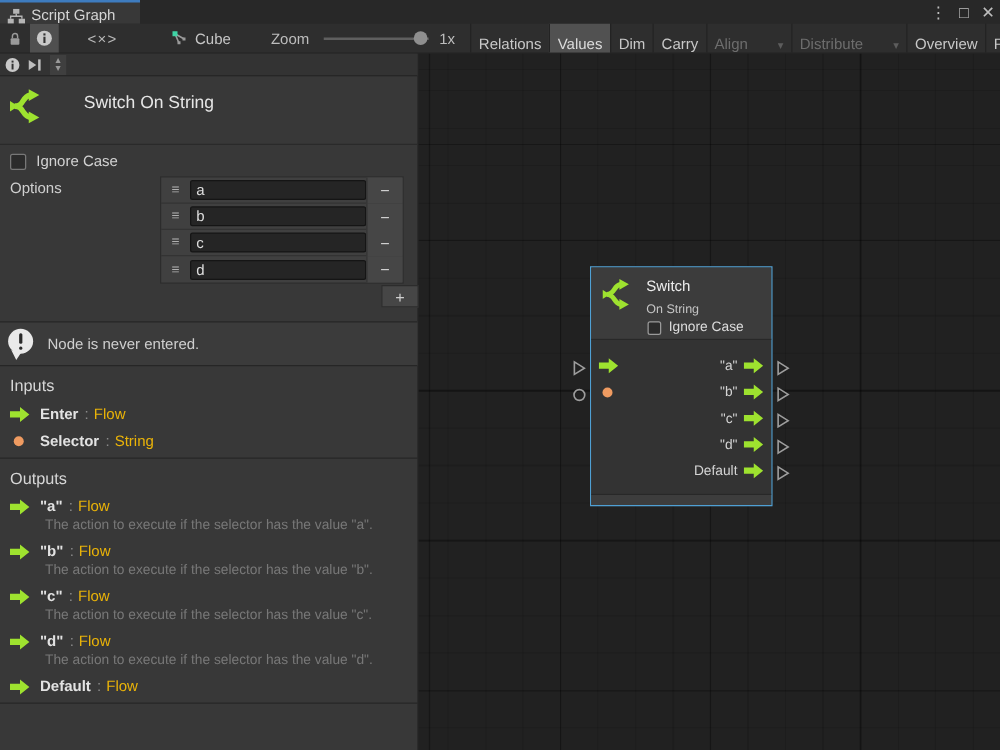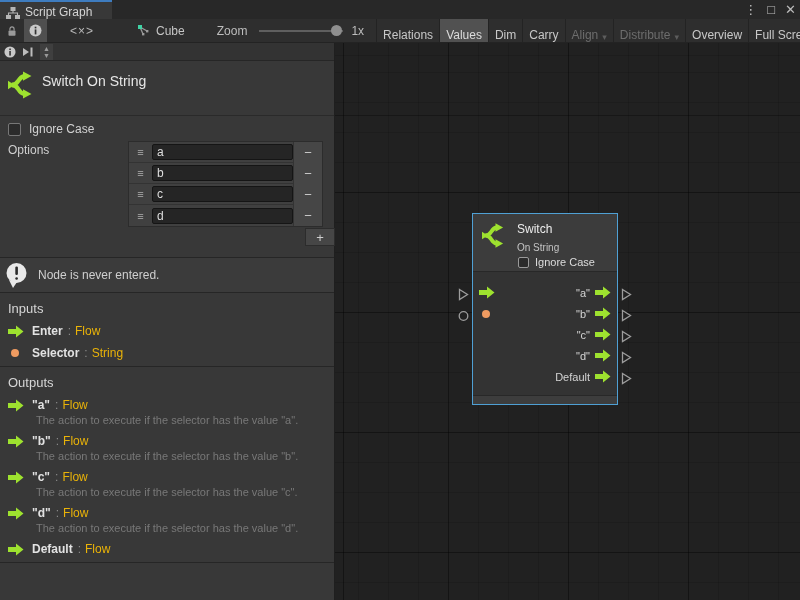--- a/index.html
+++ b/index.html
@@ -38,37 +38,37 @@
   .tb-code { margin-left:18px; width:44px; color:#b9b9b9; letter-spacing:1px; }
   .tb-target { display:flex; align-items:center; gap:6px; margin-left:18px; padding:0 6px; }
   .zoom-label { display:flex; align-items:center; margin-left:26px; color:#bdbdbd; }
   .zoom-slider { display:flex; align-items:center; margin-left:12px; width:84px; position:relative; cursor:default; }
   .zoom-track { width:84px; height:2px; background:#5f5f5f; }
   .zoom-handle { position:absolute; right:1px; top:50%; margin-top:-5.5px; width:11px; height:11px; border-radius:50%; background:#8f8f8f; }
   .zoom-value { display:flex; align-items:center; margin-left:8px; color:#bdbdbd; }
   .tb-buttons { display:flex; margin-left:12px; flex:1; }
   .tb-tbtn { display:flex; align-items:flex-end; padding:0 6px; border-left:1px solid #232323; color:#c8c8c8; cursor:default; }
   .tb-tbtn.active { background:#515151; color:#dcdcdc; }
-  .tb-tbtn.disabled { color:#6d6d6d; }
+  .tb-tbtn.disabled { color:#6d6d6d;gap:20px; }
   .tb-tbtn .caret { font-size:9px; margin-left:4px; color:#8a8a8a; }
   .tb-tbtn.disabled .caret { color:#5d5d5d; }
 
   
   .panel {
     position:absolute; left:0; top:43px; width:335px; height:557px;
     background:#383838; border-right:1px solid #1f1f1f;
     display:flex; flex-direction:column;
   }
   .panel-header {
     height:18px; background:#333333; border-bottom:1px solid #262626;
     display:flex; align-items:center; gap:6px; padding:0 4px; color:#cfcfcf; position:relative;
   }
   .panel-header .hdr-title { flex:1; }
   .spinner { display:flex; flex-direction:column; line-height:7px; font-size:7px; color:#9a9a9a; background:#3f3f3f; padding:1px 3px; }
-  .unit-head { height:55px; border-bottom:1px solid #2a2a2a; display:flex; align-items:flex-start; padding:9px 8px 0 8px; gap:4px; }
+  .unit-head { height:55px; border-bottom:1px solid #2a2a2a; display:flex; align-items:flex-start; padding:9px 8px 0 8px; gap:29px; }
   .unit-title { font-size:14px; color:#e6e6e6; padding-top:3px; }
 
   .checkbox { width:13px; height:13px; background:#2b2b2b; border:1px solid #777; border-radius:2px; display:inline-block; }
 
   .ignore-row { margin-top:5px; height:16px; display:flex; align-items:center; gap:8px; padding-left:8px; color:#d2d2d2; }
 
   .options-block { margin-top:4px; position:relative; height:106px; }
   .options-label { position:absolute; left:8px; top:2px; color:#cfcfcf; }
   .options-list { position:absolute; left:128px; top:0; width:195px; background:#404040; border:1px solid #2c2c2c; }
   .opt-row { display:flex; align-items:center; height:21px; border-bottom:1px solid #333; }

